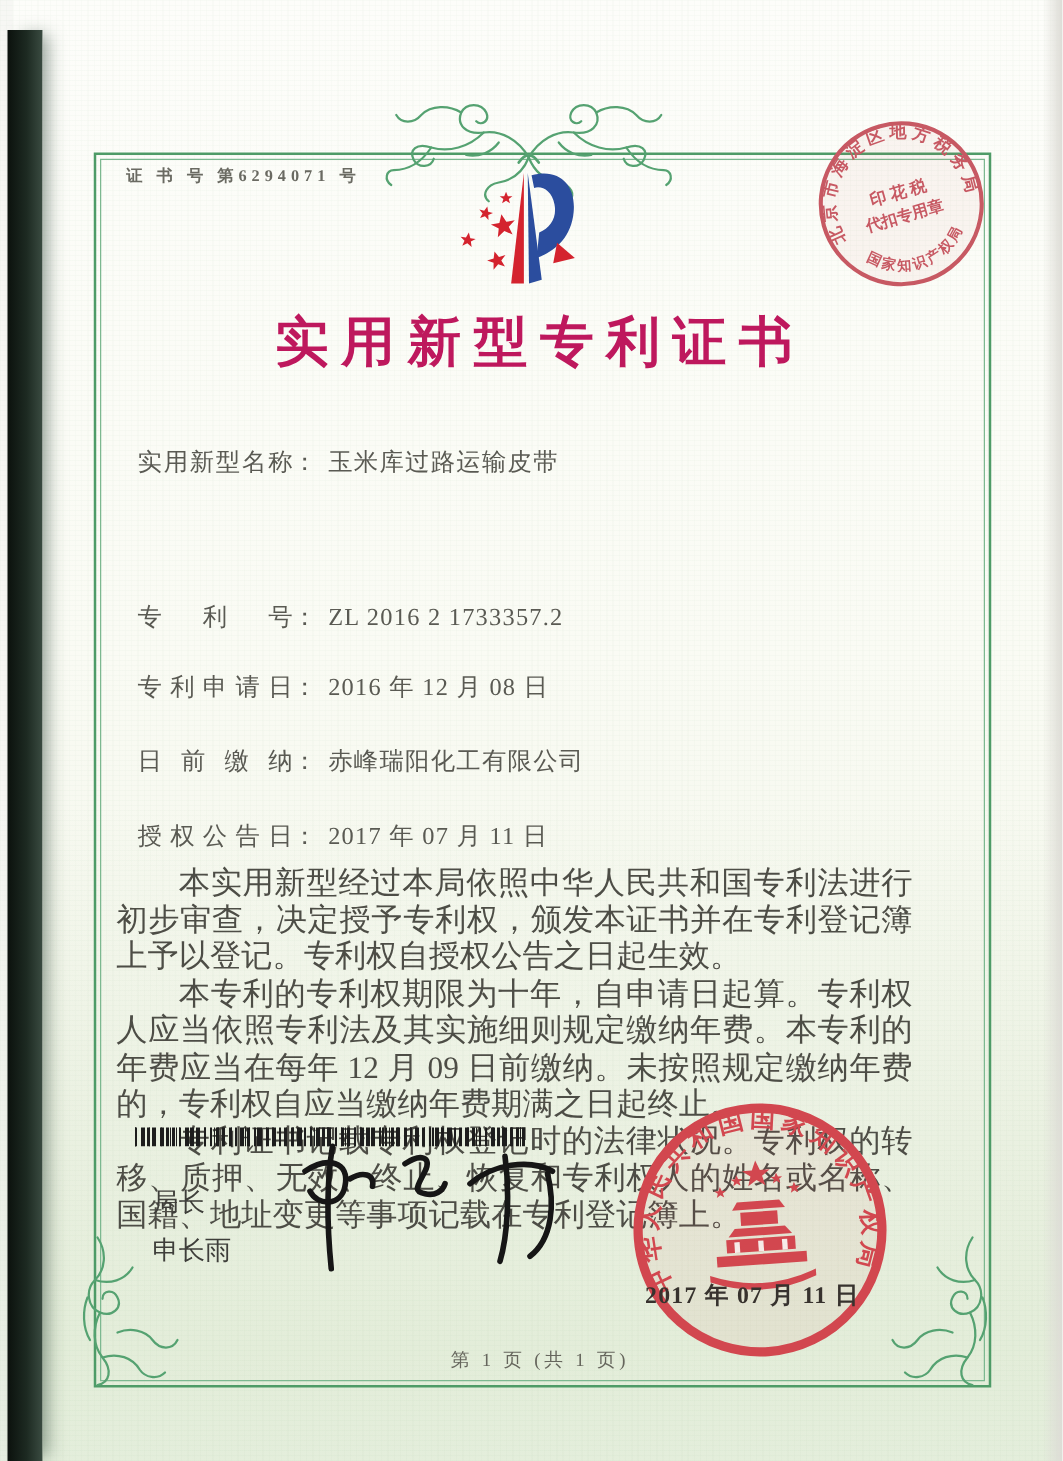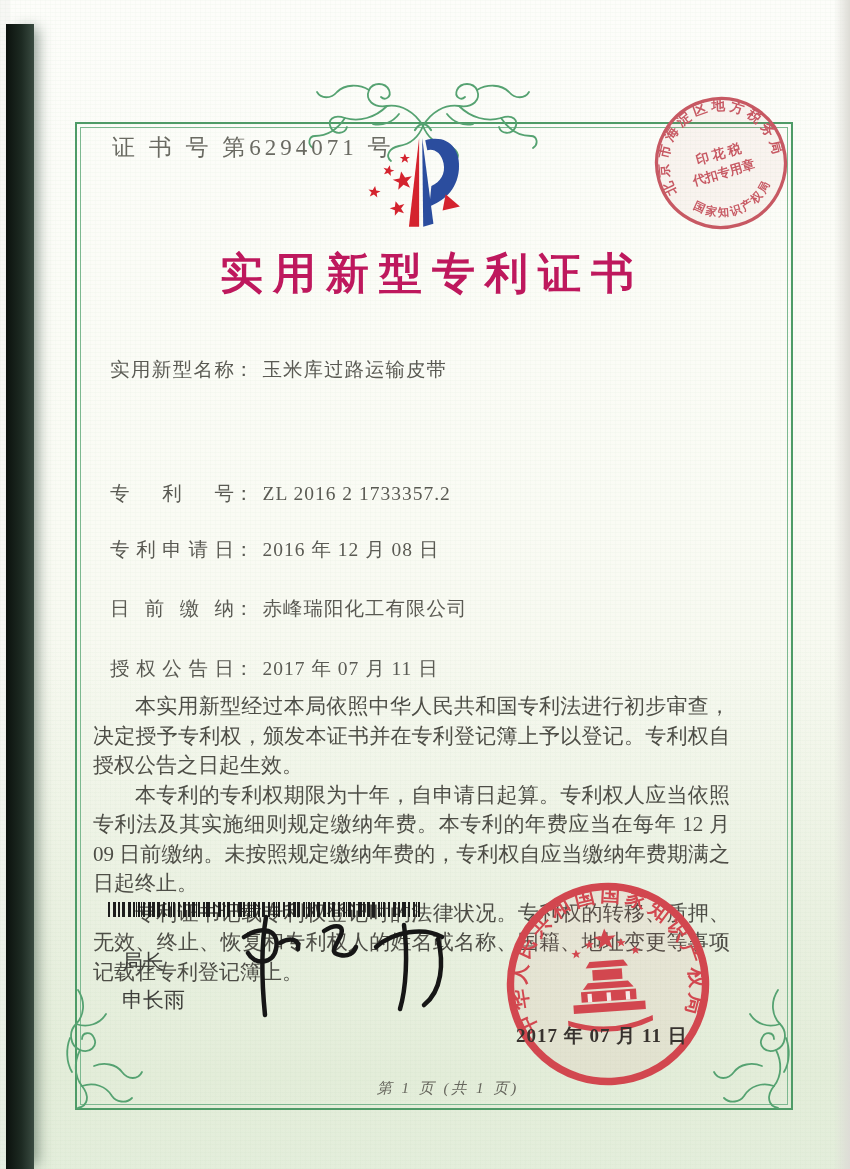--- a/index.html
+++ b/index.html
@@ -23,38 +23,38 @@
 
   
   .frame{position:absolute;left:75px;top:122px;width:714px;height:984px;
          border:2px solid #4e9b67;}
   .frame::before{content:"";position:absolute;inset:3px;border:1px solid #7cb890;}
 
   .orn{position:absolute;color:#55a271;}
   .orn svg{display:block;}
 
   
-  .cert-no{position:absolute;left:112px;top:132px;font-size:23px;letter-spacing:4px;color:#6a6a62;}
+  .cert-no{position:absolute;left:101px;top:132px;font-size:13px;letter-spacing:4px;color:#6a6a62;font-weight:bold;}
 
   
   .logo{position:absolute;left:362px;top:132px;width:102px;height:104px;}
 
   
   .title{position:absolute;left:75px;top:245px;width:714px;text-align:center;
          font-size:43px;font-weight:700;letter-spacing:10px;color:#be185d;}
 
   
   .frow{position:absolute;left:110px;font-size:19.5px;color:#5a5a53;white-space:nowrap;}
   .flabel{display:inline-block;width:124px;text-align:justify;text-align-last:justify;}
   .fvalue{margin-left:9px;letter-spacing:1px;}
   .r0{top:356px}.r1{top:424px}.r2{top:480px}.r3{top:536px}.r4{top:595px}.r5{top:655px}
 
   
   .body-text{position:absolute;left:93px;top:692px;width:637px;
-         font-size:21px;line-height:29.5px;color:#4d4d46;text-align:justify;}
+         font-size:25px;line-height:29.5px;color:#4d4d46;text-align:justify;}
   .body-text p{margin:0;text-indent:2em;}
 
   
   .barcode{position:absolute;left:108px;top:902px;width:314px;height:15px;background:
      repeating-linear-gradient(90deg,#1d1d1d 0 2px,transparent 2px 5px),
      repeating-linear-gradient(90deg,#1d1d1d 0 1px,transparent 1px 7px),
      repeating-linear-gradient(90deg,#1d1d1d 0 1px,transparent 1px 11px);}
 
   
   .officer-title{position:absolute;left:122px;top:948px;font-size:21px;color:#3e3e3a;
@@ -63,22 +63,22 @@
          font-family:"Liberation Sans","DejaVu Sans",sans-serif;}
   .signature{position:absolute;left:228px;top:903px;width:230px;height:128px;}
 
   
   .tax-stamp{position:absolute;left:650px;top:92px;width:142px;height:142px;transform:rotate(-16deg);}
   .sipo-seal{position:absolute;left:502px;top:878px;width:212px;height:212px;transform:rotate(-4deg);}
   .seal-date{position:absolute;left:516px;top:1023px;font-size:19px;font-weight:600;
          letter-spacing:1px;color:#37322e;}
 
   
-  .footer{position:absolute;left:91px;top:1079px;width:714px;text-align:center;
-         font-size:15px;letter-spacing:3px;color:#66665d;font-style:italic;}
+  .footer{position:absolute;left:75px;top:1079px;width:714px;text-align:center;
+         font-size:15px;letter-spacing:3px;color:#66665d;}
 </style>
 </head>
 <body>
 
 <div class="stage">
 
   <div class="paper"></div>
   <div class="paper-texture"></div>
   <div class="paper-green-wash"></div>
   <div class="binding-shadow"></div>

